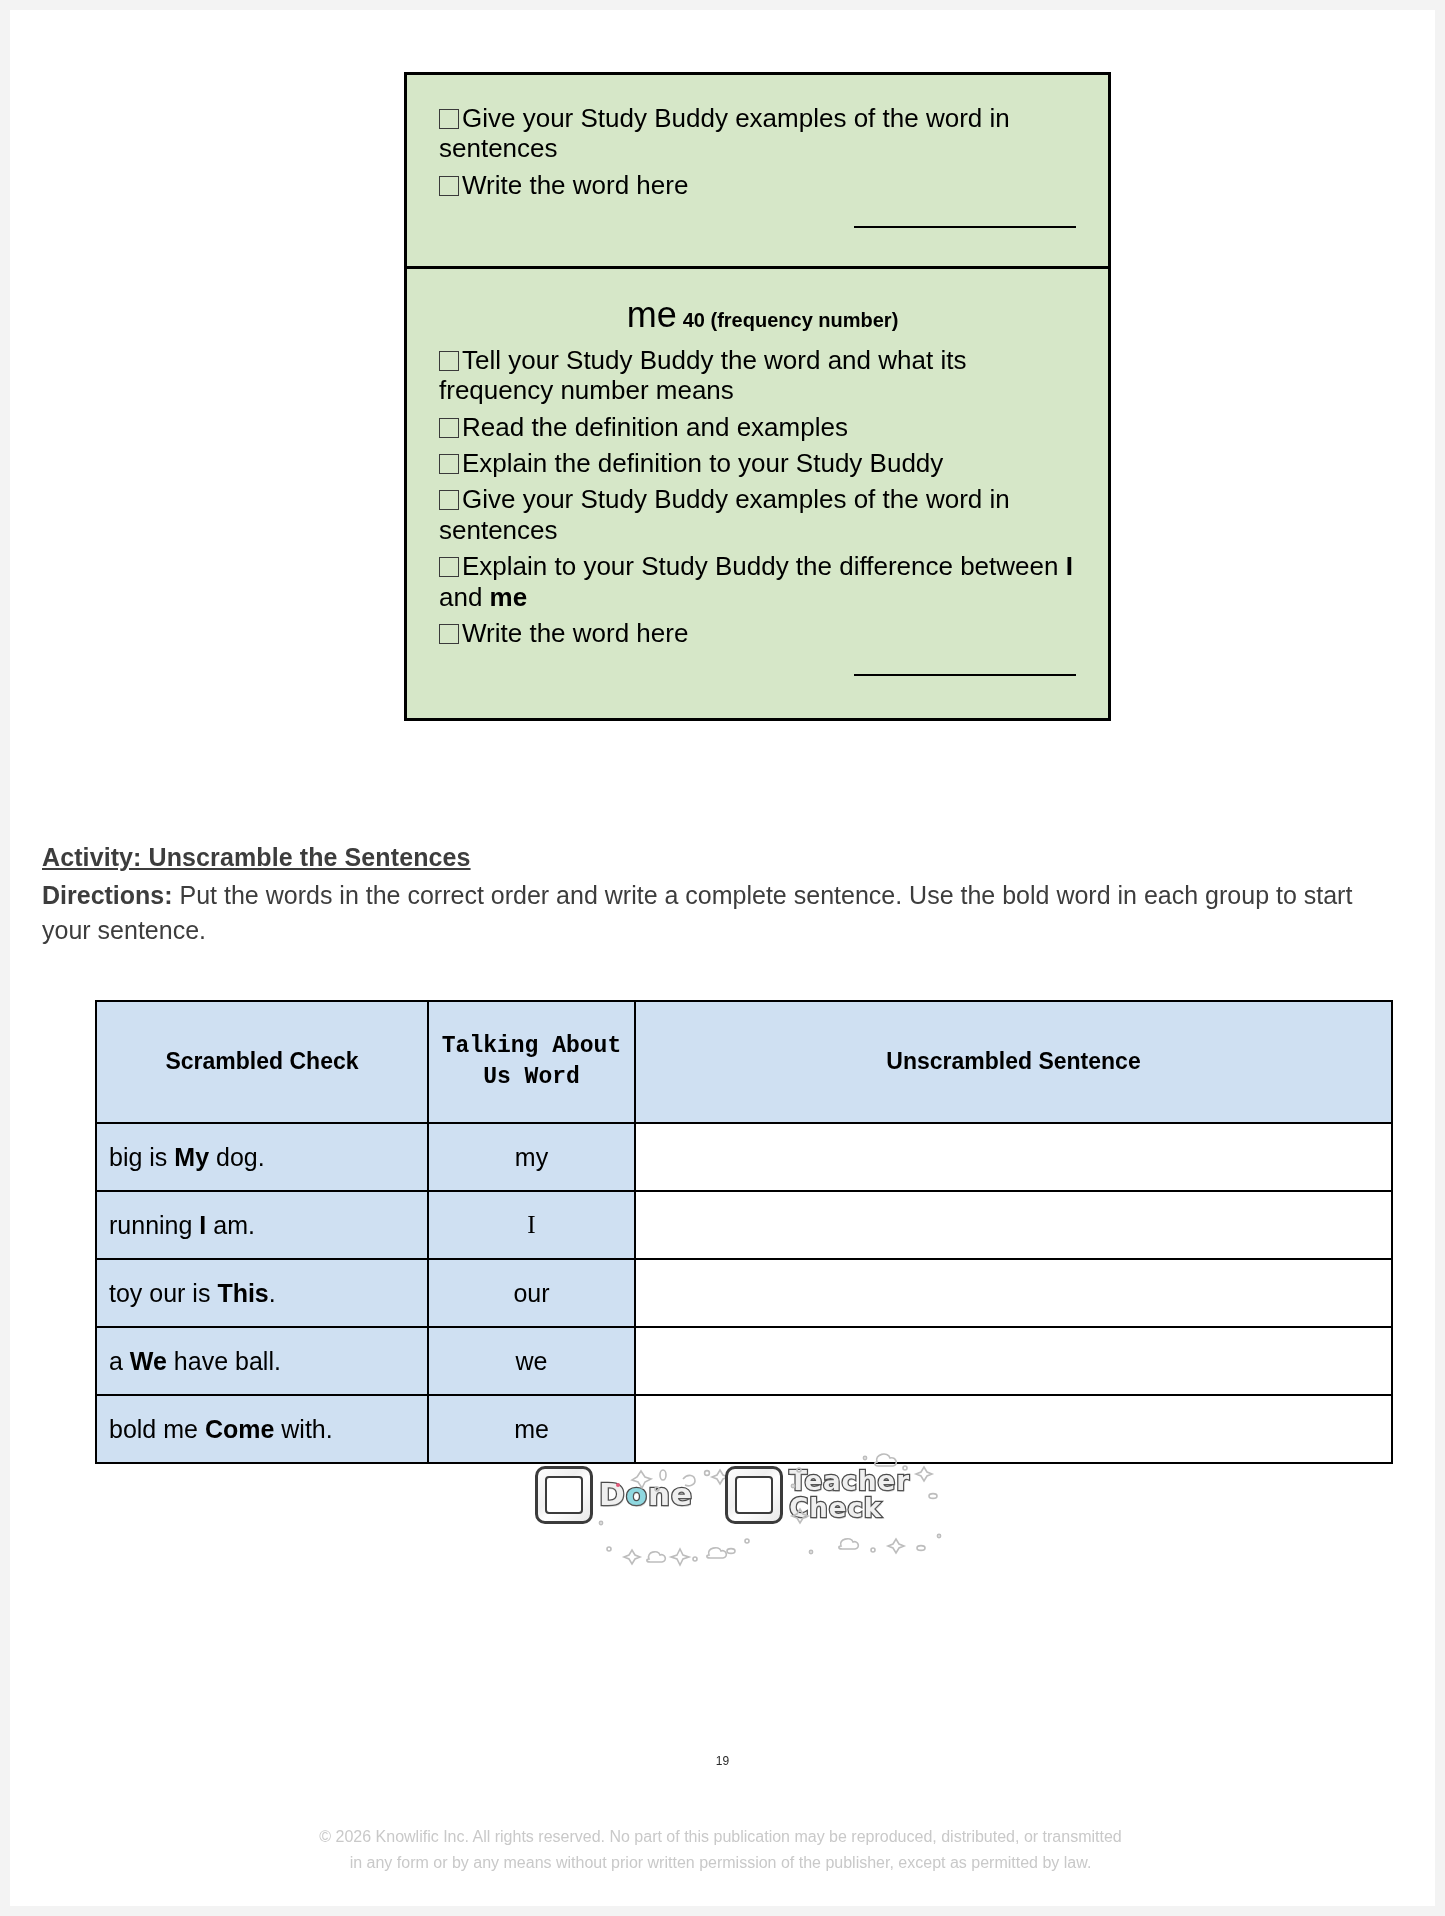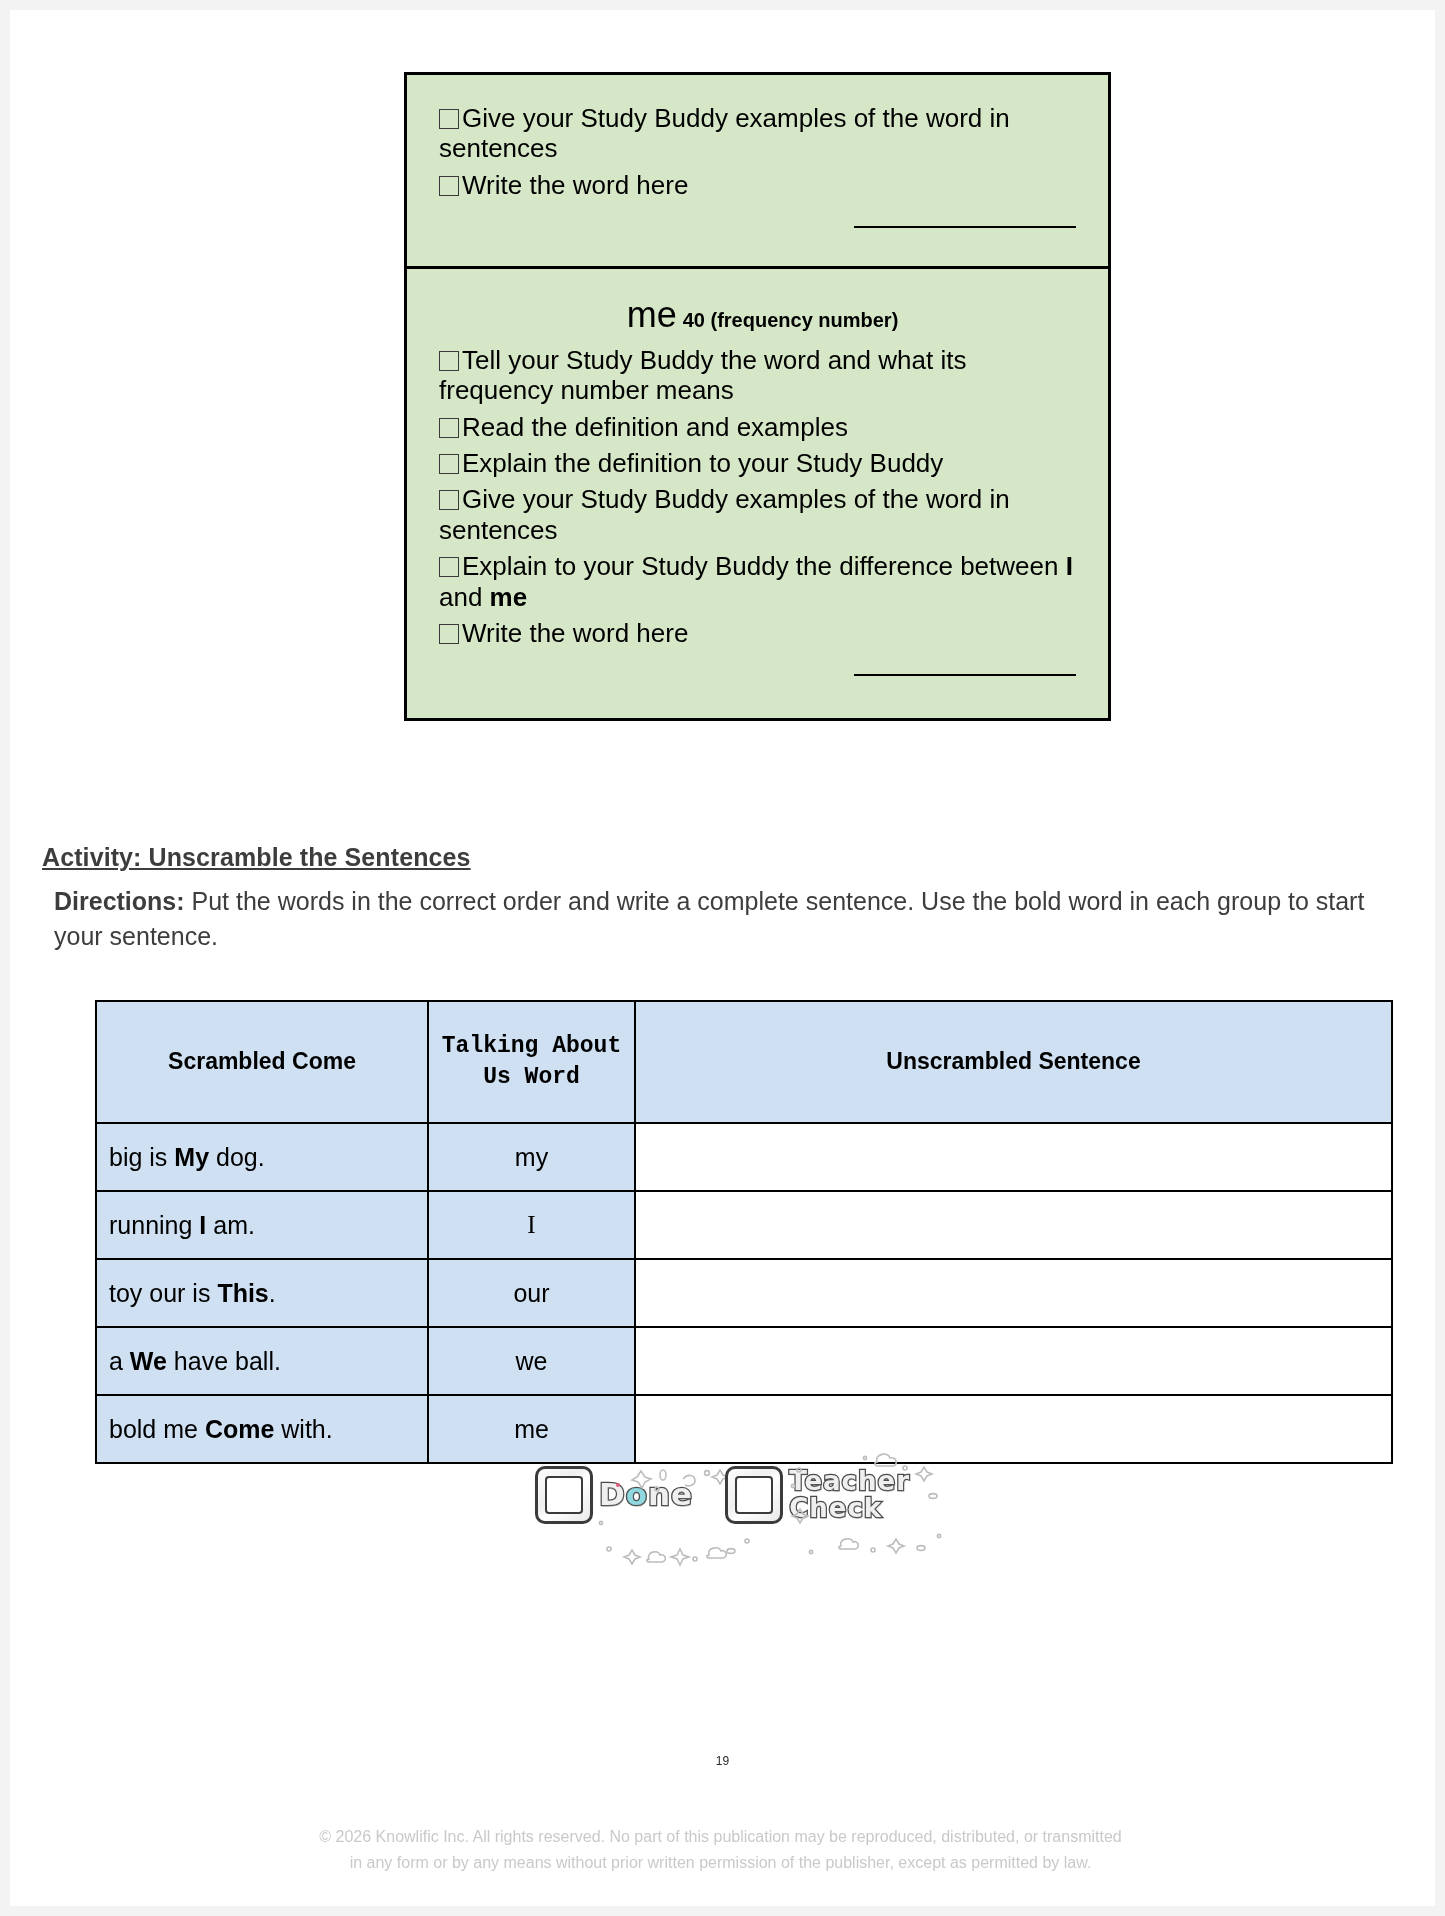--- a/index.html
+++ b/index.html
@@ -117,21 +117,21 @@
     font-weight: bold;
     color: #3d3d3d;
     margin: 0 0 6px 0;
     letter-spacing: .1px;
     text-decoration: underline;
   }
   .directions {
     font-size: 25px;
     color: #3d3d3d;
     line-height: 1.38;
-    margin: 12px;
+    margin: 0;
     max-width: 1320px;
   }
   .directions b { font-weight: bold; }
 
   
   .tbl-wrap {
     position: absolute;
     left: 95px;
     top: 1000px;
     width: 1290px;
@@ -317,21 +317,21 @@
     <div class="activity-title">Activity: Unscramble the Sentences</div>
     <p class="directions">
       <b>Directions:</b><span> Put the words in the correct order and write a complete sentence. Use the bold word in each group to start your sentence.</span>
     </p>
   </div>
 
   <div class="tbl-wrap">
     <table class="unscramble">
       <thead>
         <tr>
-          <th class="col-scrambled">Scrambled Come</th>
+          <th class="col-scrambled">Scrambled Check</th>
           <th class="col-word">
             <span>Talking About</span><br>
             <span>Us Word</span>
           </th>
           <th class="col-sentence">Unscrambled Sentence</th>
         </tr>
       </thead>
       <tbody>
         <tr>
           <td class="scrambled"><span>big is </span><b>My</b><span> dog.</span></td>

